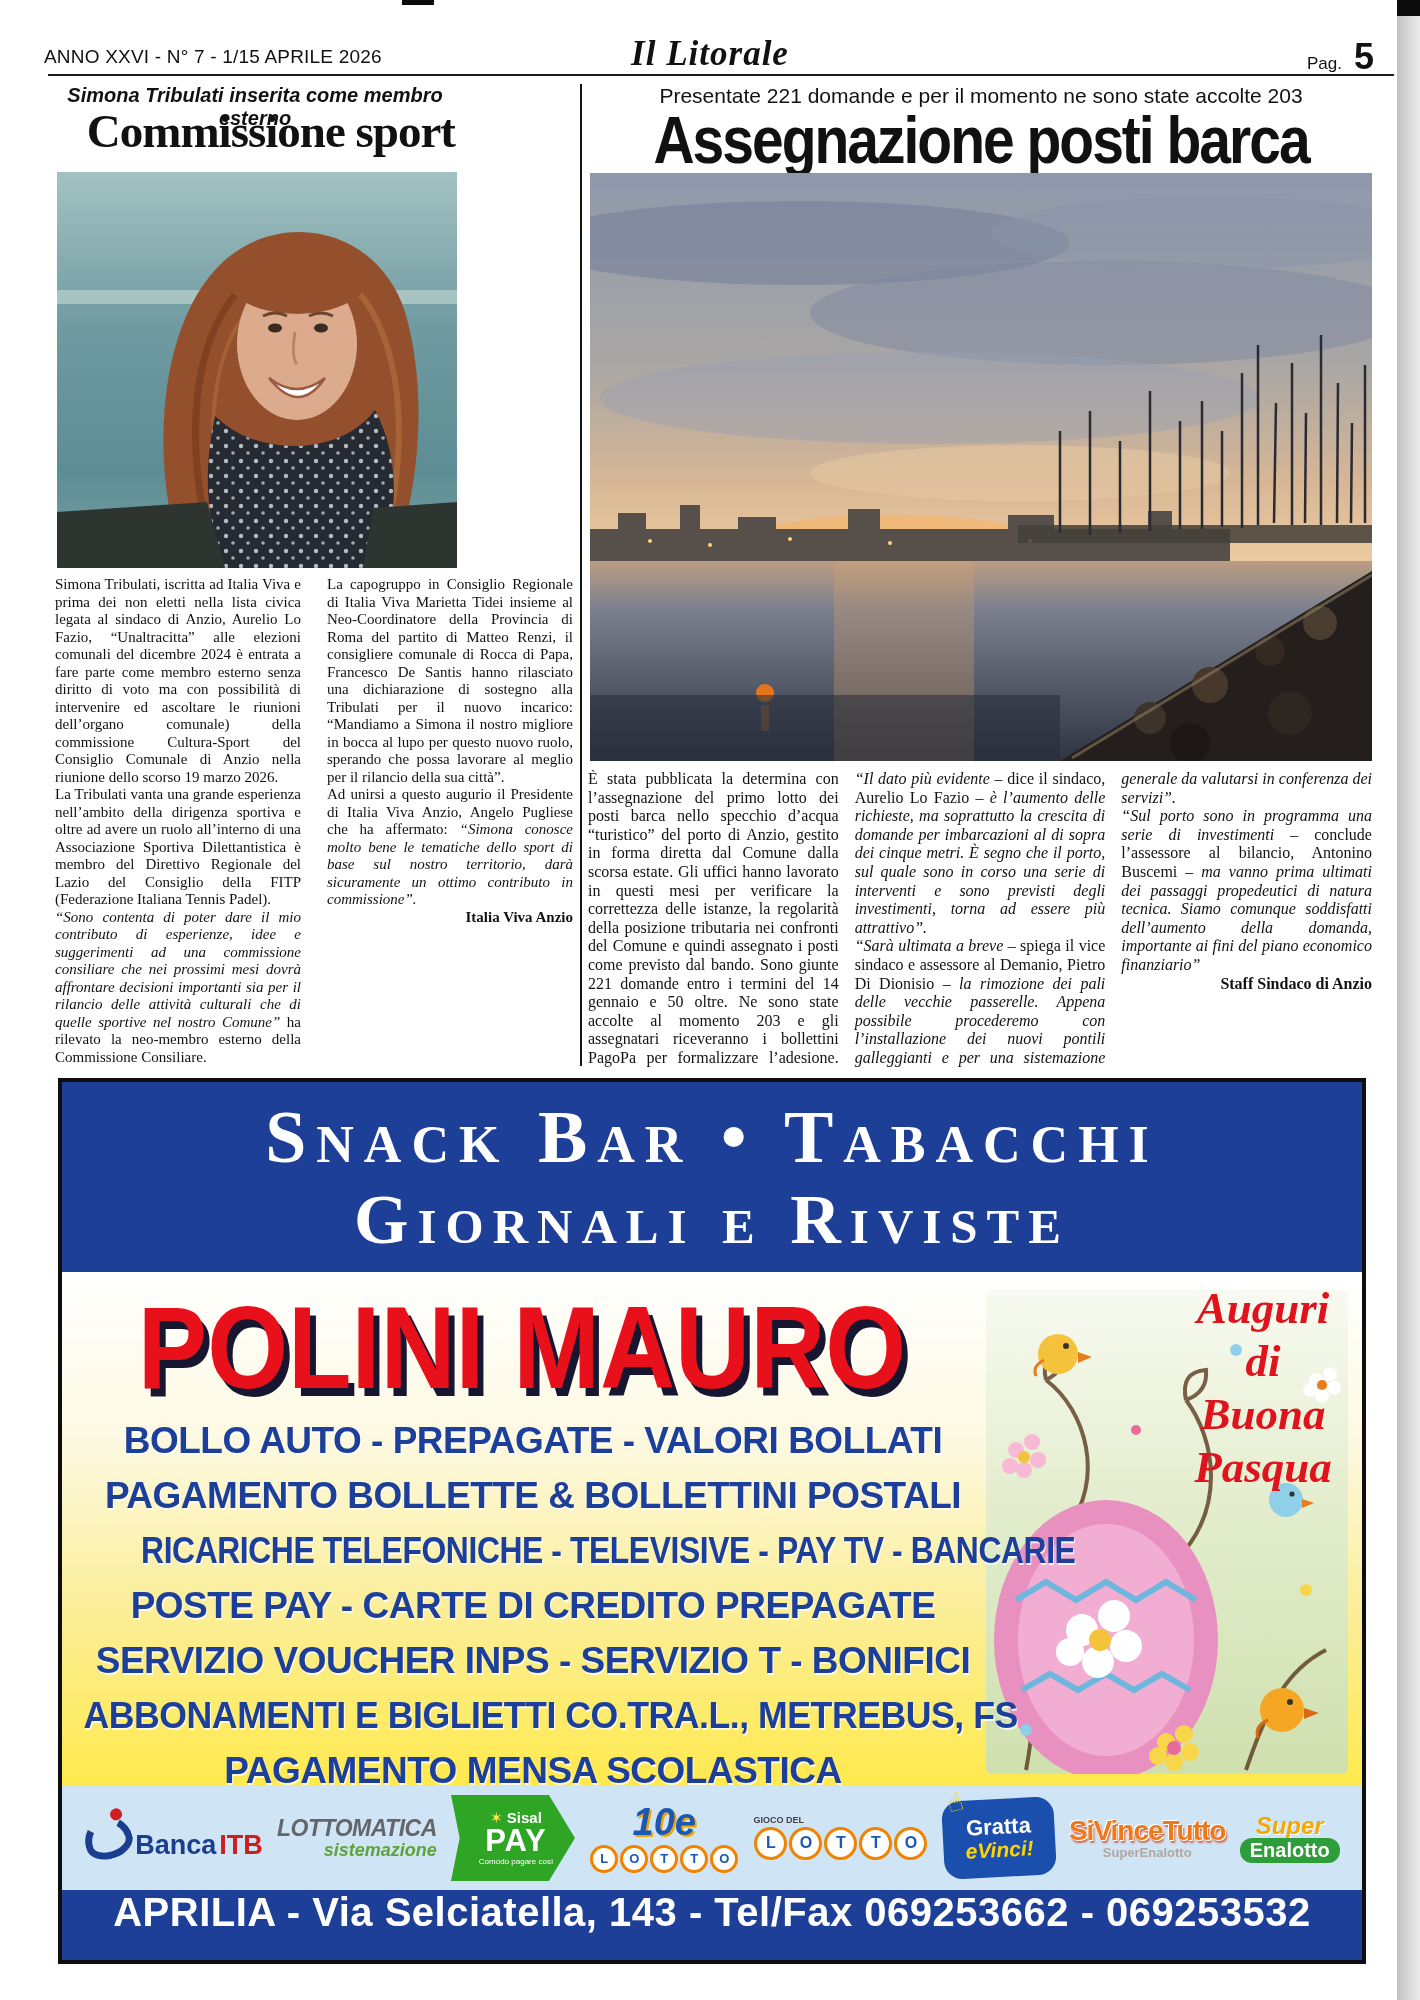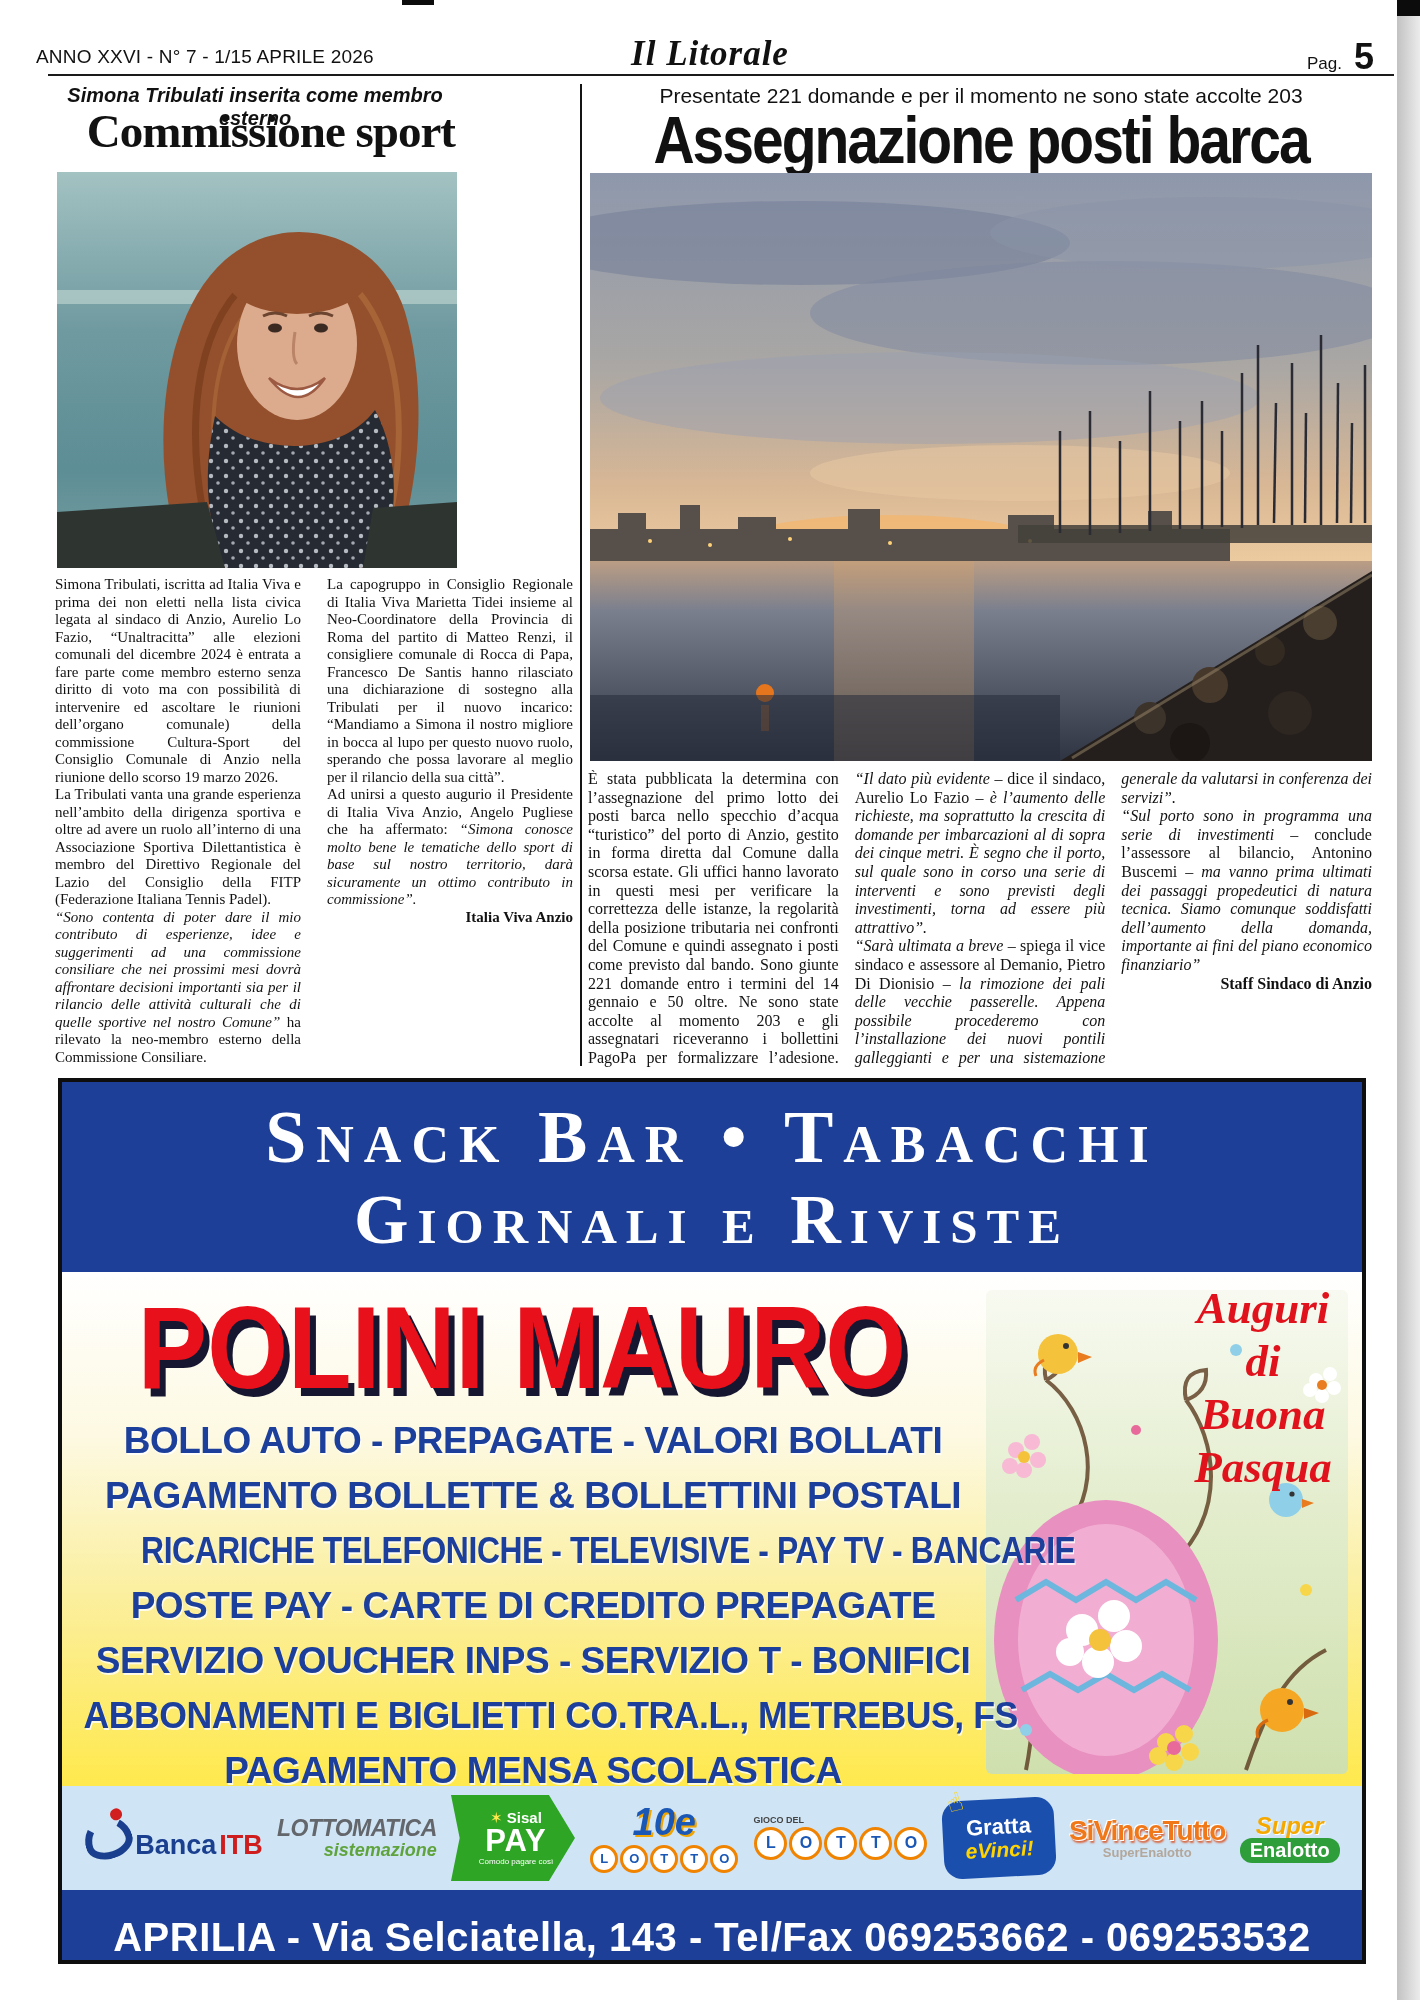--- a/index.html
+++ b/index.html
@@ -1,20 +1,20 @@
 <!DOCTYPE html>
 <html lang="it"><head>
 <meta charset="utf-8">
 <style>
   html,body{margin:0;padding:0;background:#ffffff;}
   #page{position:relative;width:1420px;height:2000px;background:#ffffff;overflow:hidden;
         font-family:"Liberation Serif","DejaVu Serif",serif;color:#111;}
   .abs{position:absolute;}
   
-  .issue{left:36px;top:46px;font-family:"Liberation Sans","DejaVu Sans",sans-serif;
+  .issue{left:44px;top:46px;font-family:"Liberation Sans","DejaVu Sans",sans-serif;
          font-size:19px;letter-spacing:.2px;}
   .masthead{left:0;right:0;top:34px;text-align:center;font-style:italic;font-weight:bold;
             font-size:35px;letter-spacing:1px;}
   .pagebox{right:46px;top:36px;display:flex;align-items:baseline;gap:12px;}
   .pagebox .plabel{font-family:"Liberation Sans","DejaVu Sans",sans-serif;font-size:17px;}
   .pagebox .pnum{font-family:"Liberation Sans","DejaVu Sans",sans-serif;font-weight:bold;font-size:36px;}
   .hrule{left:48px;top:74px;width:1346px;height:2px;background:#1a1a1a;}
   .edge-strip{left:1397px;top:0;width:23px;height:2000px;
               background:linear-gradient(90deg,#c2c2c2,#ececec);}
   .edge-corner{left:1397px;top:0;width:23px;height:16px;background:#0c0c0c;}
@@ -54,21 +54,21 @@
   .easter-panel{position:absolute;right:14px;top:18px;width:362px;height:484px;border-radius:6px;overflow:hidden;}
   .greeting{position:absolute;right:14px;top:10px;width:170px;text-align:center;color:#e0131c;
             font-style:italic;font-weight:bold;font-size:45px;line-height:53px;z-index:3;}
   .services{position:absolute;left:4px;top:148px;width:934px;text-align:center;}
   .services .svc{margin-bottom:13px;white-space:nowrap;}
   .services .svc span{display:inline-block;font-family:"Liberation Sans","DejaVu Sans",sans-serif;
             font-weight:800;font-size:37px;color:#1c3f9b;letter-spacing:-.5px;
             text-shadow:1px 2px 0 rgba(255,255,255,.8);}
   .ad-logos{height:104px;background:#cfe4f5;display:flex;align-items:center;justify-content:space-evenly;
             padding:0 8px;}
-  .ad-addr{height:70px;background:#1d3f97;display:flex;align-items:flex-end;justify-content:center;}
+  .ad-addr{height:70px;background:#1d3f97;display:flex;align-items:flex-start;justify-content:center;}
   .ad-addr span{display:inline-block;color:#fff;font-family:"Liberation Sans","DejaVu Sans",sans-serif;
             font-weight:800;font-size:40px;letter-spacing:.5px;white-space:nowrap;}
   
   .logo{display:flex;flex-direction:column;align-items:center;justify-content:center;
         font-family:"Liberation Sans","DejaVu Sans",sans-serif;line-height:1.05;}
   .logo-banca-itb{flex-direction:row;align-items:flex-end;gap:3px;}
   .itb-icon{width:34px;height:28px;border:7px solid #1b3f8f;border-radius:50%/60% 60% 40% 40%;
             border-top-color:transparent;position:relative;transform:rotate(-18deg);}
   .itb-icon::after{content:"";position:absolute;right:-4px;top:-12px;width:12px;height:12px;
             border-radius:50%;background:#d11f1f;}

